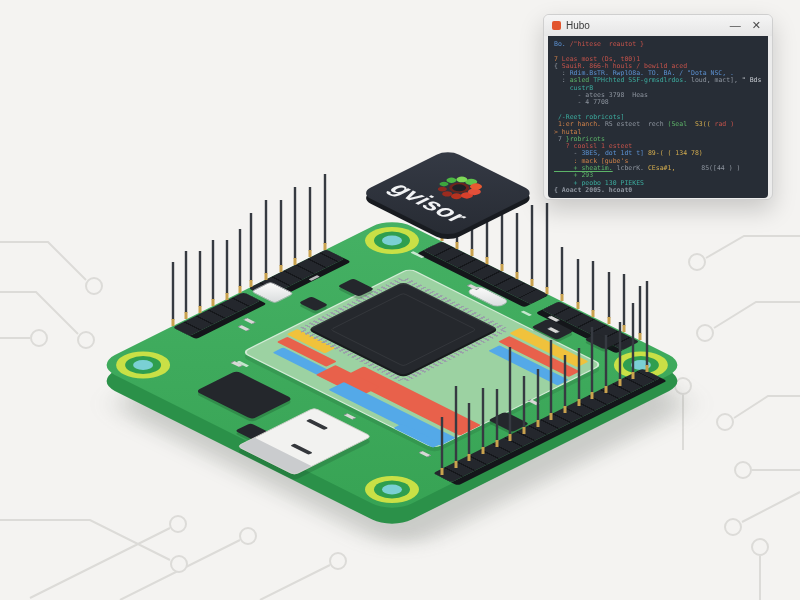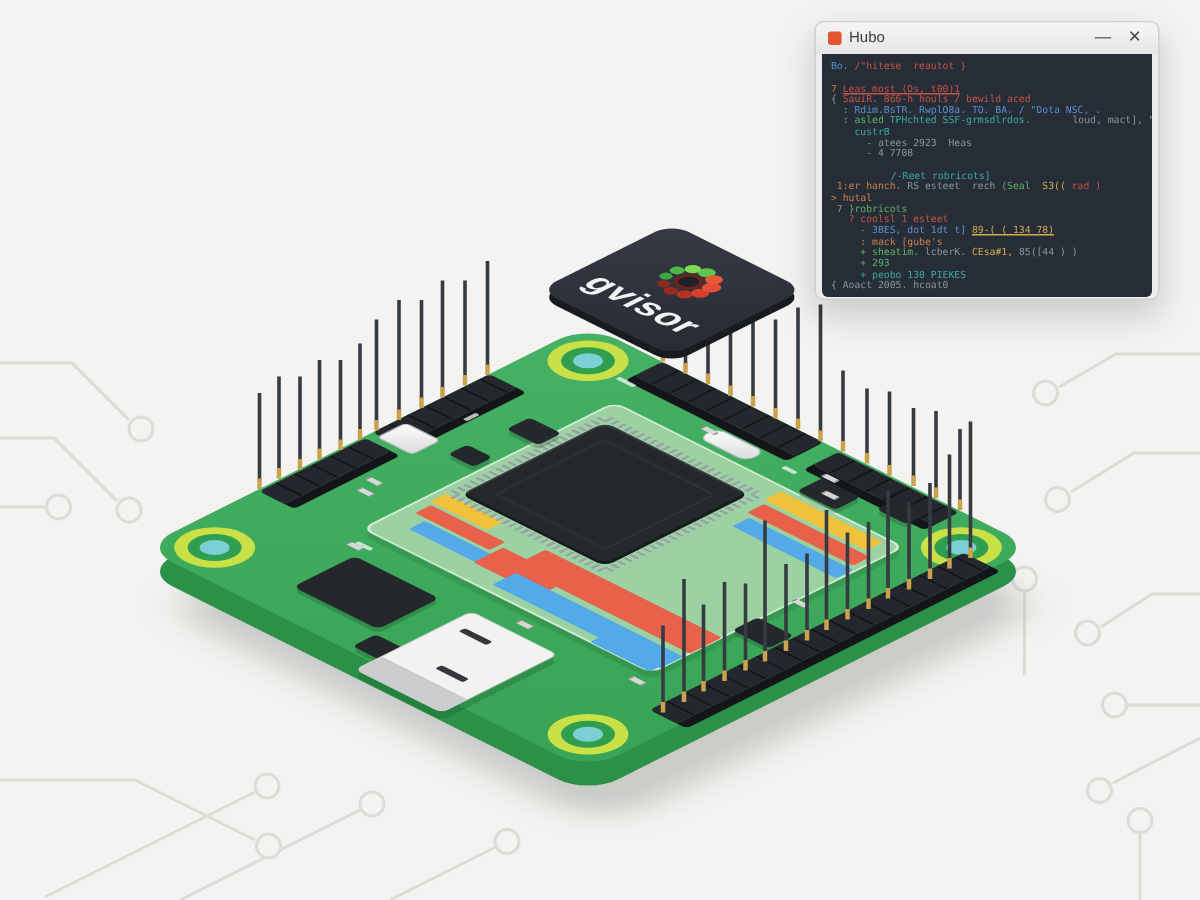--- a/index.html
+++ b/index.html
@@ -195,35 +195,35 @@
   <div class="window">
     <div class="titlebar">
       <span class="wicon"></span>
       <span class="wtitle">Hubo</span>
       <span class="ctrl">—</span>
       <span class="ctrl">✕</span>
     </div>
     <div class="codebody">
         <div class="cl"><span style="color: rgb(91, 144, 208);">Bo.</span><span style="color: rgb(196, 82, 74);"> /"hitese  reautot }</span></div>
         <div class="cl">&nbsp;</div>
-        <div class="cl"><span style="color: rgb(205, 128, 73);">7 </span><span style="color: rgb(196, 82, 74); text-decoration: underline;">Leas most (Ds, t00)1</span></div>
+        <div class="cl"><span style="color: rgb(205, 128, 73);">7 </span><span style="color: rgb(196, 82, 74);">Leas most (Ds, t00)1</span></div>
         <div class="cl"><span style="color: rgb(141, 148, 158);">{ </span><span style="color: rgb(196, 82, 74);">SauiR. 866-h houls / bewild aced</span></div>
         <div class="cl"><span style="color: rgb(141, 148, 158);">  : </span><span style="color: rgb(91, 144, 208);">Rdim.BsTR. RwplO8a. TO. BA. / "Dota NSC, .</span></div>
-        <div class="cl"><span style="color: rgb(141, 148, 158);">  : </span><span style="color: rgb(92, 179, 104);">asled </span><span style="color: rgb(60, 171, 158);">TPHchted SSF-grmsdlrdos. </span><span style="color: rgb(141, 148, 158); margin-left: 24px;">loud, mact], </span><span style="color: rgb(200, 204, 210);">" Bds</span></div>
+        <div class="cl"><span style="color: rgb(141, 148, 158);">  : </span><span style="color: rgb(92, 179, 104);">asled </span><span style="color: rgb(60, 171, 158);">TPHchted SSF-grmsdlrdos. </span><span style="color: rgb(141, 148, 158);">loud, mact], </span><span style="color: rgb(200, 204, 210);">" Bds</span></div>
         <div class="cl"><span style="color: rgb(60, 171, 158);">    custrB</span></div>
-        <div class="cl"><span style="color: rgb(141, 148, 158);">      - atees 2923  Heas</span></div>
+        <div class="cl"><span style="color: rgb(141, 148, 158);">      - atees 3798  Heas</span></div>
         <div class="cl"><span style="color: rgb(141, 148, 158);">      - 4 7708</span></div>
         <div class="cl">&nbsp;</div>
-        <div class="cl"><span style="color: rgb(60, 171, 158); margin-left: 36px;"> /-Reet robricots]</span></div>
+        <div class="cl"><span style="color: rgb(60, 171, 158);"> /-Reet robricots]</span></div>
         <div class="cl"><span style="color: rgb(205, 128, 73);"> 1:er hanch.</span><span style="color: rgb(141, 148, 158);"> RS esteet  rech </span><span style="color: rgb(92, 179, 104);">(Seal  </span><span style="color: rgb(211, 172, 78);">S3((</span><span style="color: rgb(196, 82, 74);"> rad )</span></div>
         <div class="cl"><span style="color: rgb(205, 128, 73);">&gt; hutal</span></div>
         <div class="cl"><span style="color: rgb(141, 148, 158);"> 7 </span><span style="color: rgb(92, 179, 104);">}robricots</span></div>
         <div class="cl"><span style="color: rgb(196, 82, 74);">   ? coolsl 1 esteet</span></div>
-        <div class="cl"><span style="color: rgb(141, 148, 158);">     - </span><span style="color: rgb(91, 144, 208);">3BES, dot 1dt t] </span><span style="color: rgb(211, 172, 78); text-decoration: underline;">89-( ( 134 78)</span></div>
+        <div class="cl"><span style="color: rgb(141, 148, 158);">     - </span><span style="color: rgb(91, 144, 208);">3BES, dot 1dt t] </span><span style="color: rgb(211, 172, 78);">89-( ( 134 78)</span></div>
         <div class="cl"><span style="color: rgb(205, 128, 73); text-align: center;">     : mack [gube's</span></div>
-        <div class="cl"><span style="color: rgb(92, 179, 104);">     + sheatim.</span><span style="color: rgb(141, 148, 158); margin-top: 31px;"> lcberK. </span><span style="color: rgb(211, 172, 78);">CEsa#1,</span><span style="color: rgb(141, 148, 158);"> 85([44 ) )</span></div>
+        <div class="cl"><span style="color: rgb(92, 179, 104); text-decoration: underline;">     + sheatim.</span><span style="color: rgb(141, 148, 158); margin-top: 31px;"> lcberK. </span><span style="color: rgb(211, 172, 78);">CEsa#1,</span><span style="color: rgb(141, 148, 158); margin-left: 22px;"> 85([44 ) )</span></div>
         <div class="cl"><span style="color: rgb(92, 179, 104);">     + 293</span></div>
         <div class="cl"><span style="color: rgb(60, 171, 158);">     + peobo 130 PIEKES</span></div>
-        <div class="cl"><span style="color: rgb(141, 148, 158);">{ Aoact 2005. hcoat0</span></div>
+        <div class="cl"><span style="color: rgb(141, 148, 158); font-weight: bold;">{ Aoact 2005. hcoat0</span></div>
       </div>
   </div>
 
 </div>
 
 </body></html>

